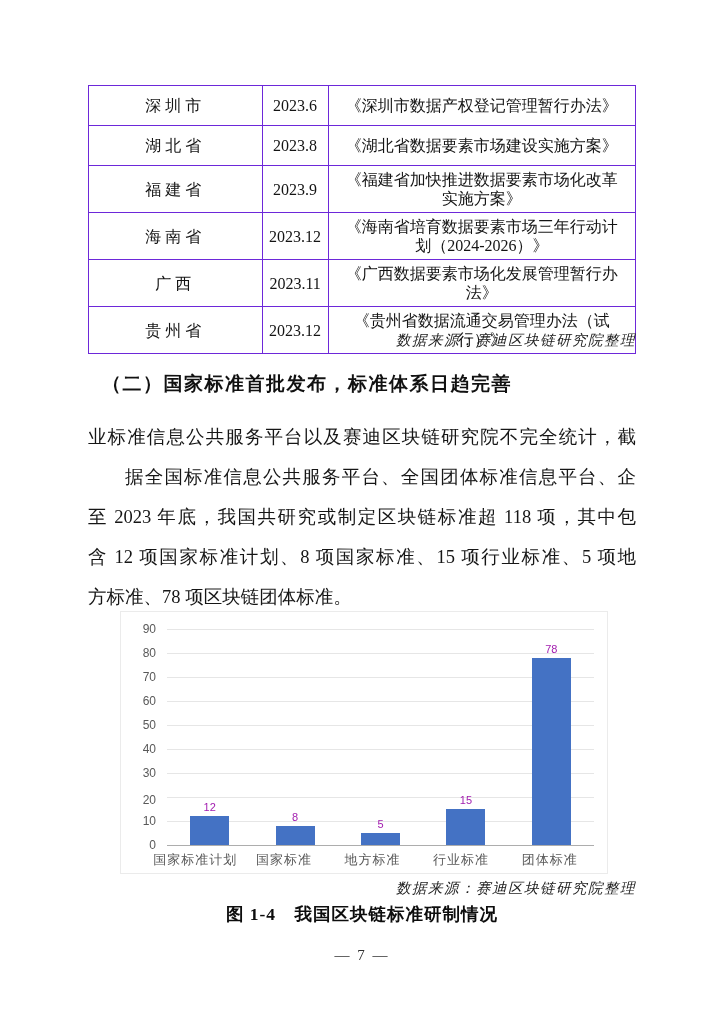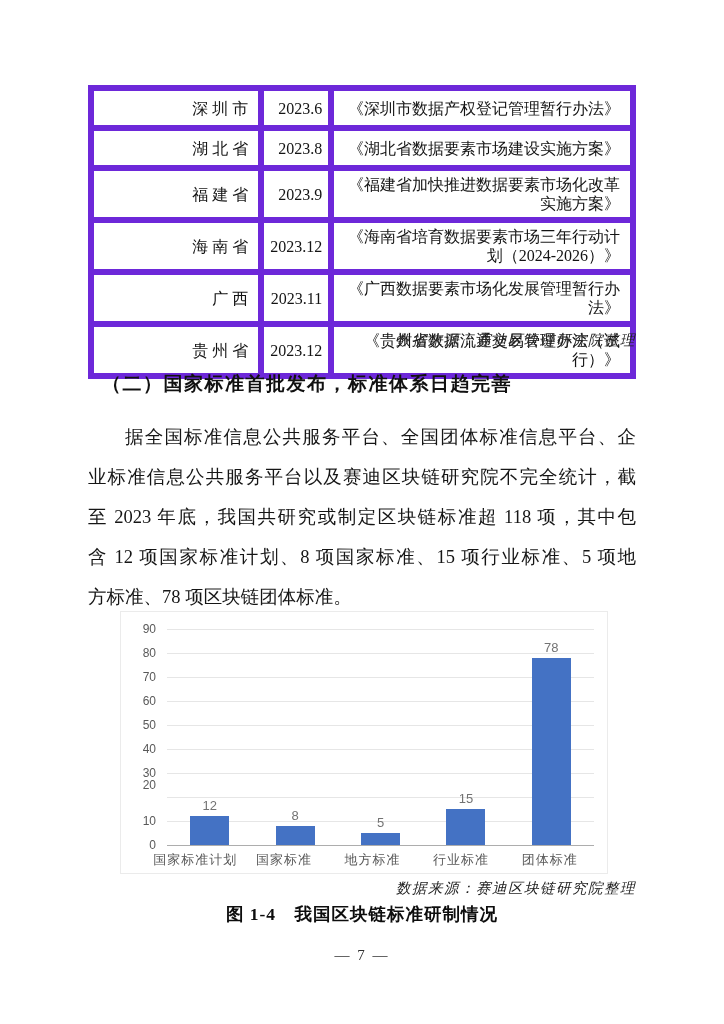--- a/index.html
+++ b/index.html
@@ -18,22 +18,22 @@
   
   .policy-table {
     position: absolute;
     left: 88px; top: 85px;
     width: 548px;
     border-collapse: collapse;
     font-size: 16px;
     color: #141414;
   }
   .policy-table td {
-    border: 6px solid #6d28d9;
-    text-align: right;
+    border: 1px solid #6d28d9;
+    text-align: center;
     vertical-align: middle;
     padding: 4px 6px;
     line-height: 19px;
   }
   .policy-table tr { height: 40px; }
   .policy-table td.cell-region { letter-spacing: 4px; }
   .policy-table td.cell-date { letter-spacing: 0; }
   .policy-table td.cell-policy { padding: 4px 10px; }
 
   
@@ -122,22 +122,22 @@
     align-items: flex-end;
   }
   .bar-slot {
     flex: 1;
     display: flex;
     flex-direction: column;
     align-items: center;
     justify-content: flex-end;
   }
   .bar-value {
-    font-size: 13px;
-    color: #737373;
+    font-size: 11px;
+    color: #a21caf;
     margin-bottom: 3px;
   }
   .bar { width: 39px; }
   .chart-x-labels {
     position: absolute;
     left: 30px; right: 13px; top: 239px;
     display: flex;
   }
   .xlabel {
     flex: 1;
@@ -213,32 +213,32 @@
           <td class="cell-policy">《贵州省数据流通交易管理办法（试行）》</td>
         </tr>
       </tbody>
   </table>
 
   <div class="source-line table-source">数据来源：赛迪区块链研究院整理</div>
 
   <div class="section-heading">（二）国家标准首批发布，标准体系日趋完善</div>
 
   <div class="section-paragraph">
+      <div class="para-line">业标准信息公共服务平台以及赛迪区块链研究院不完全统计，截</div>
       <div class="para-line para-first">据全国标准信息公共服务平台、全国团体标准信息平台、企</div>
-      <div class="para-line">业标准信息公共服务平台以及赛迪区块链研究院不完全统计，截</div>
       <div class="para-line">至 2023 年底，我国共研究或制定区块链标准超 118 项，其中包</div>
       <div class="para-line">含 12 项国家标准计划、8 项国家标准、15 项行业标准、5 项地</div>
       <div class="para-line para-last">方标准、78 项区块链团体标准。</div>
     </div>
 
   <div class="chart-box">
     <div class="chart-y-axis">
         <div class="ytick" style="top: 209px; color: rgb(89, 89, 89);">0</div>
         <div class="ytick" style="top: 185px; color: rgb(89, 89, 89);">10</div>
-        <div class="ytick" style="top: 149px; color: rgb(89, 89, 89);">20</div>
+        <div class="ytick" style="top: 164px; color: rgb(89, 89, 89);">20</div>
         <div class="ytick" style="top: 137px; color: rgb(89, 89, 89);">30</div>
         <div class="ytick" style="top: 113px; color: rgb(89, 89, 89);">40</div>
         <div class="ytick" style="top: 89px; color: rgb(89, 89, 89);">50</div>
         <div class="ytick" style="top: 65px; color: rgb(89, 89, 89);">60</div>
         <div class="ytick" style="top: 41px; color: rgb(89, 89, 89);">70</div>
         <div class="ytick" style="top: 17px; color: rgb(89, 89, 89);">80</div>
         <div class="ytick" style="top: -7px; color: rgb(89, 89, 89);">90</div>
       </div>
     <div class="chart-plot">
       <div>

